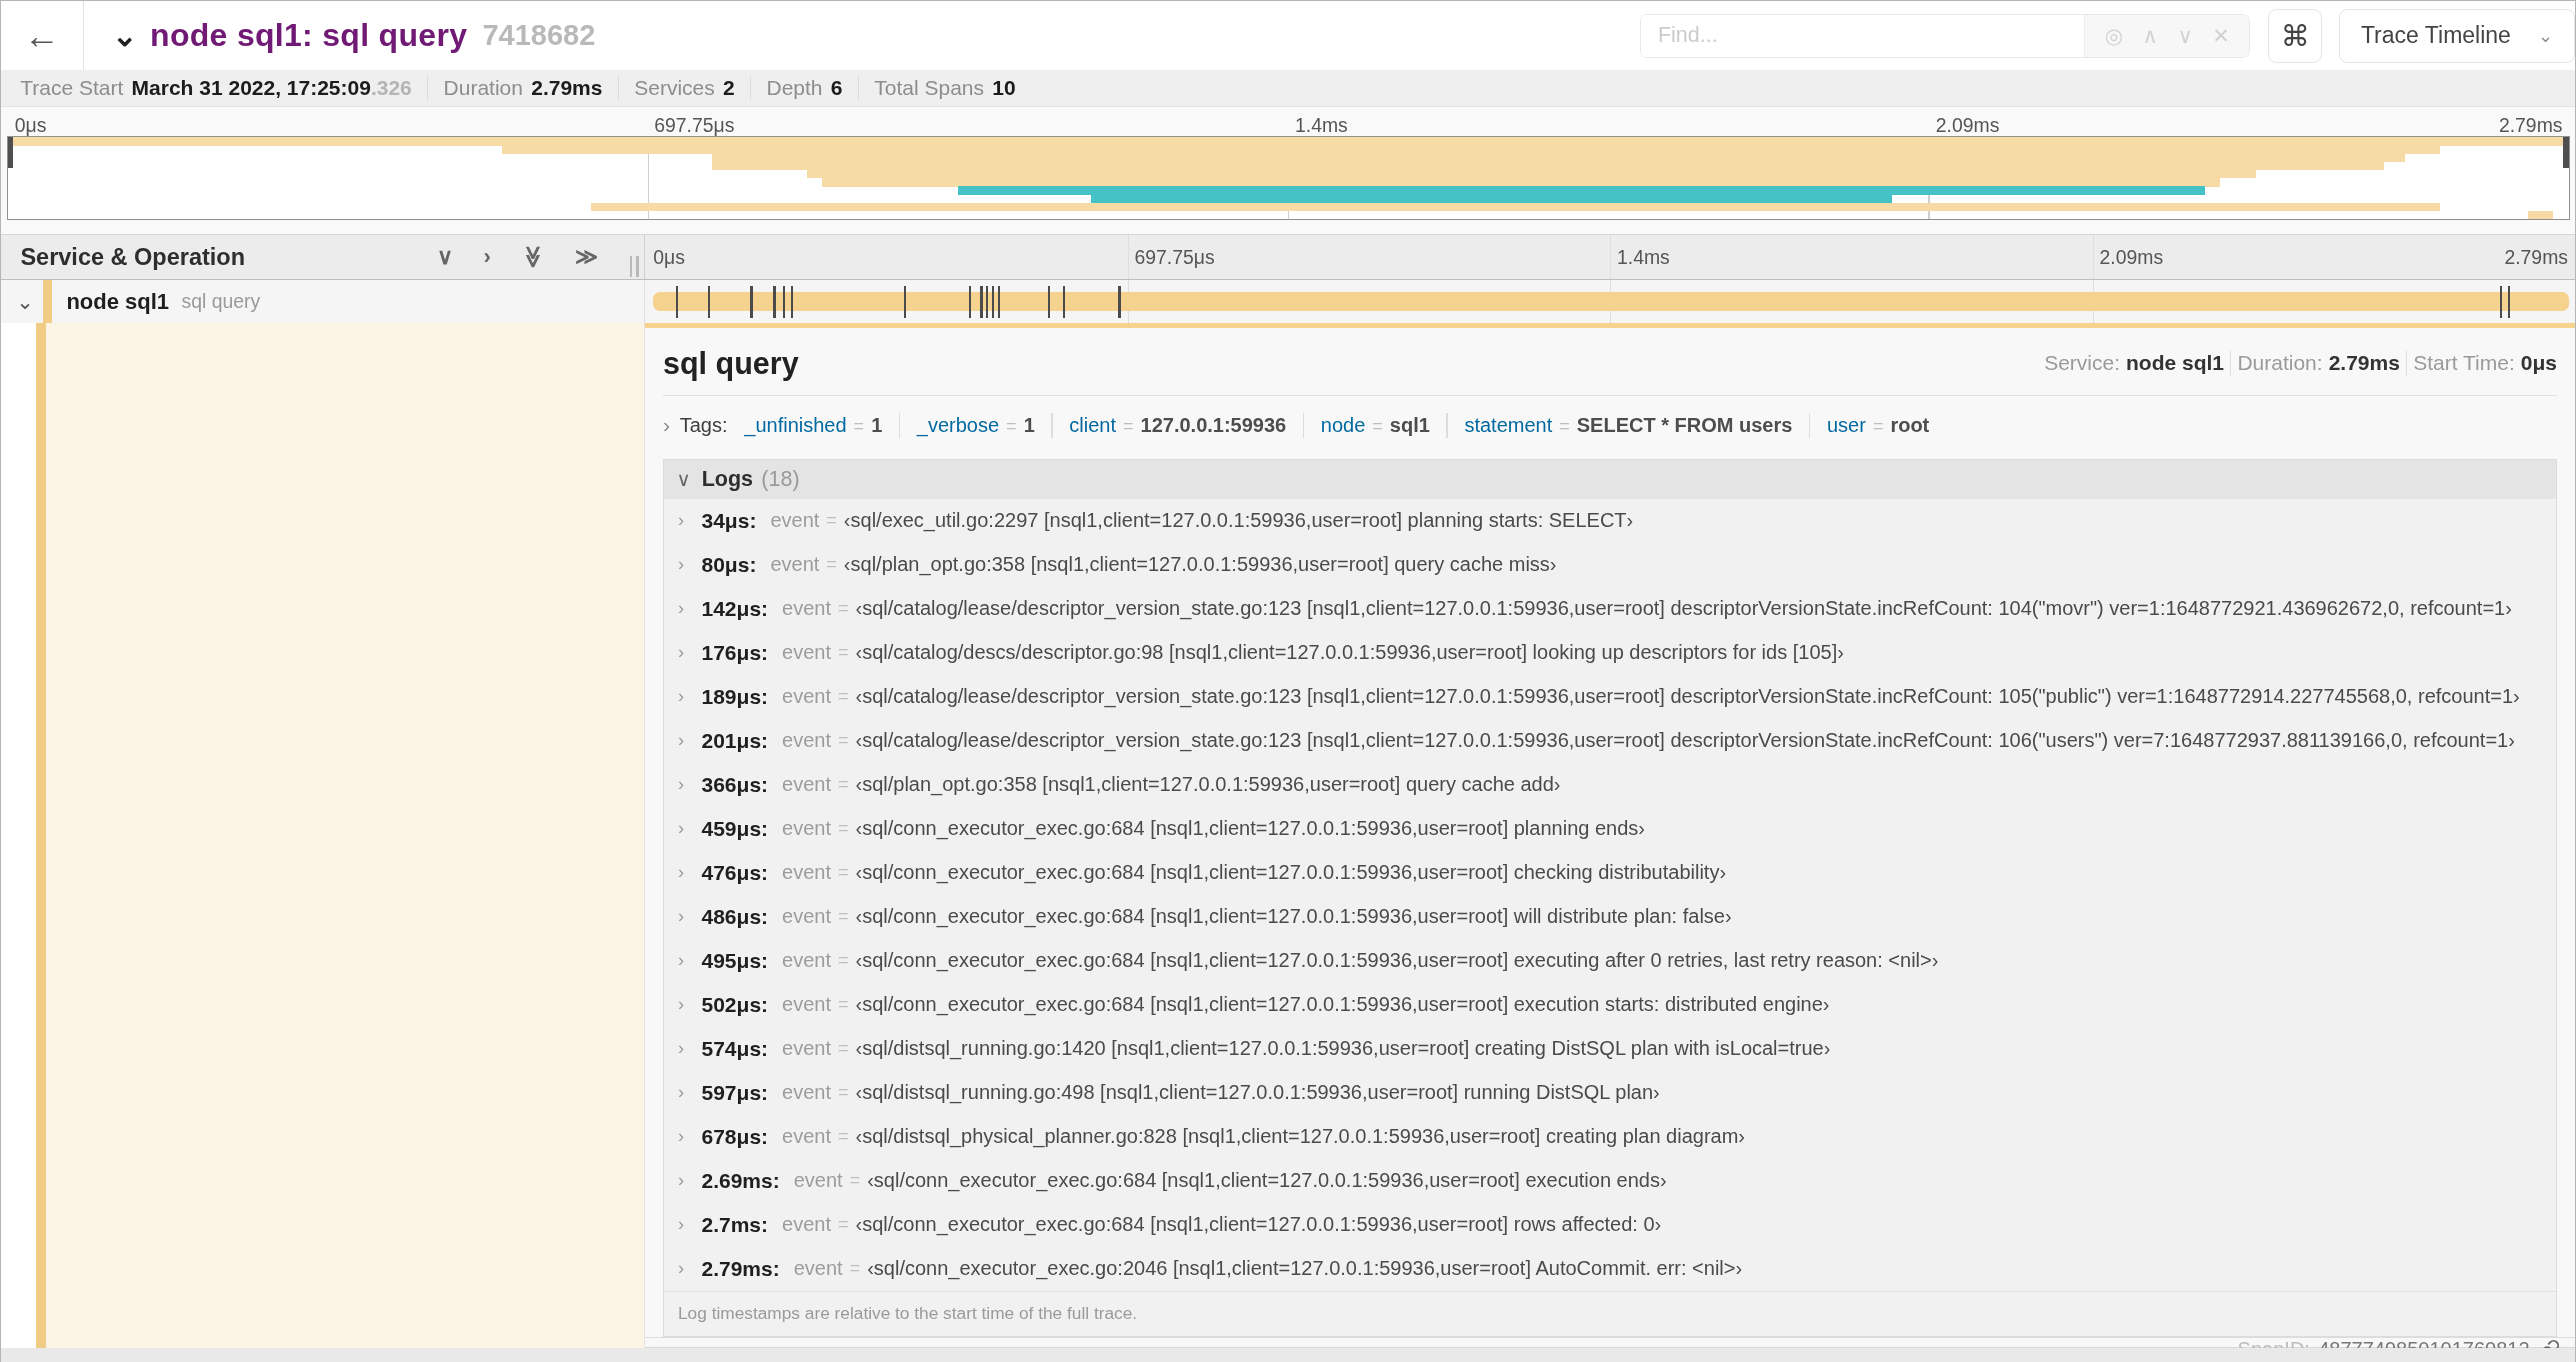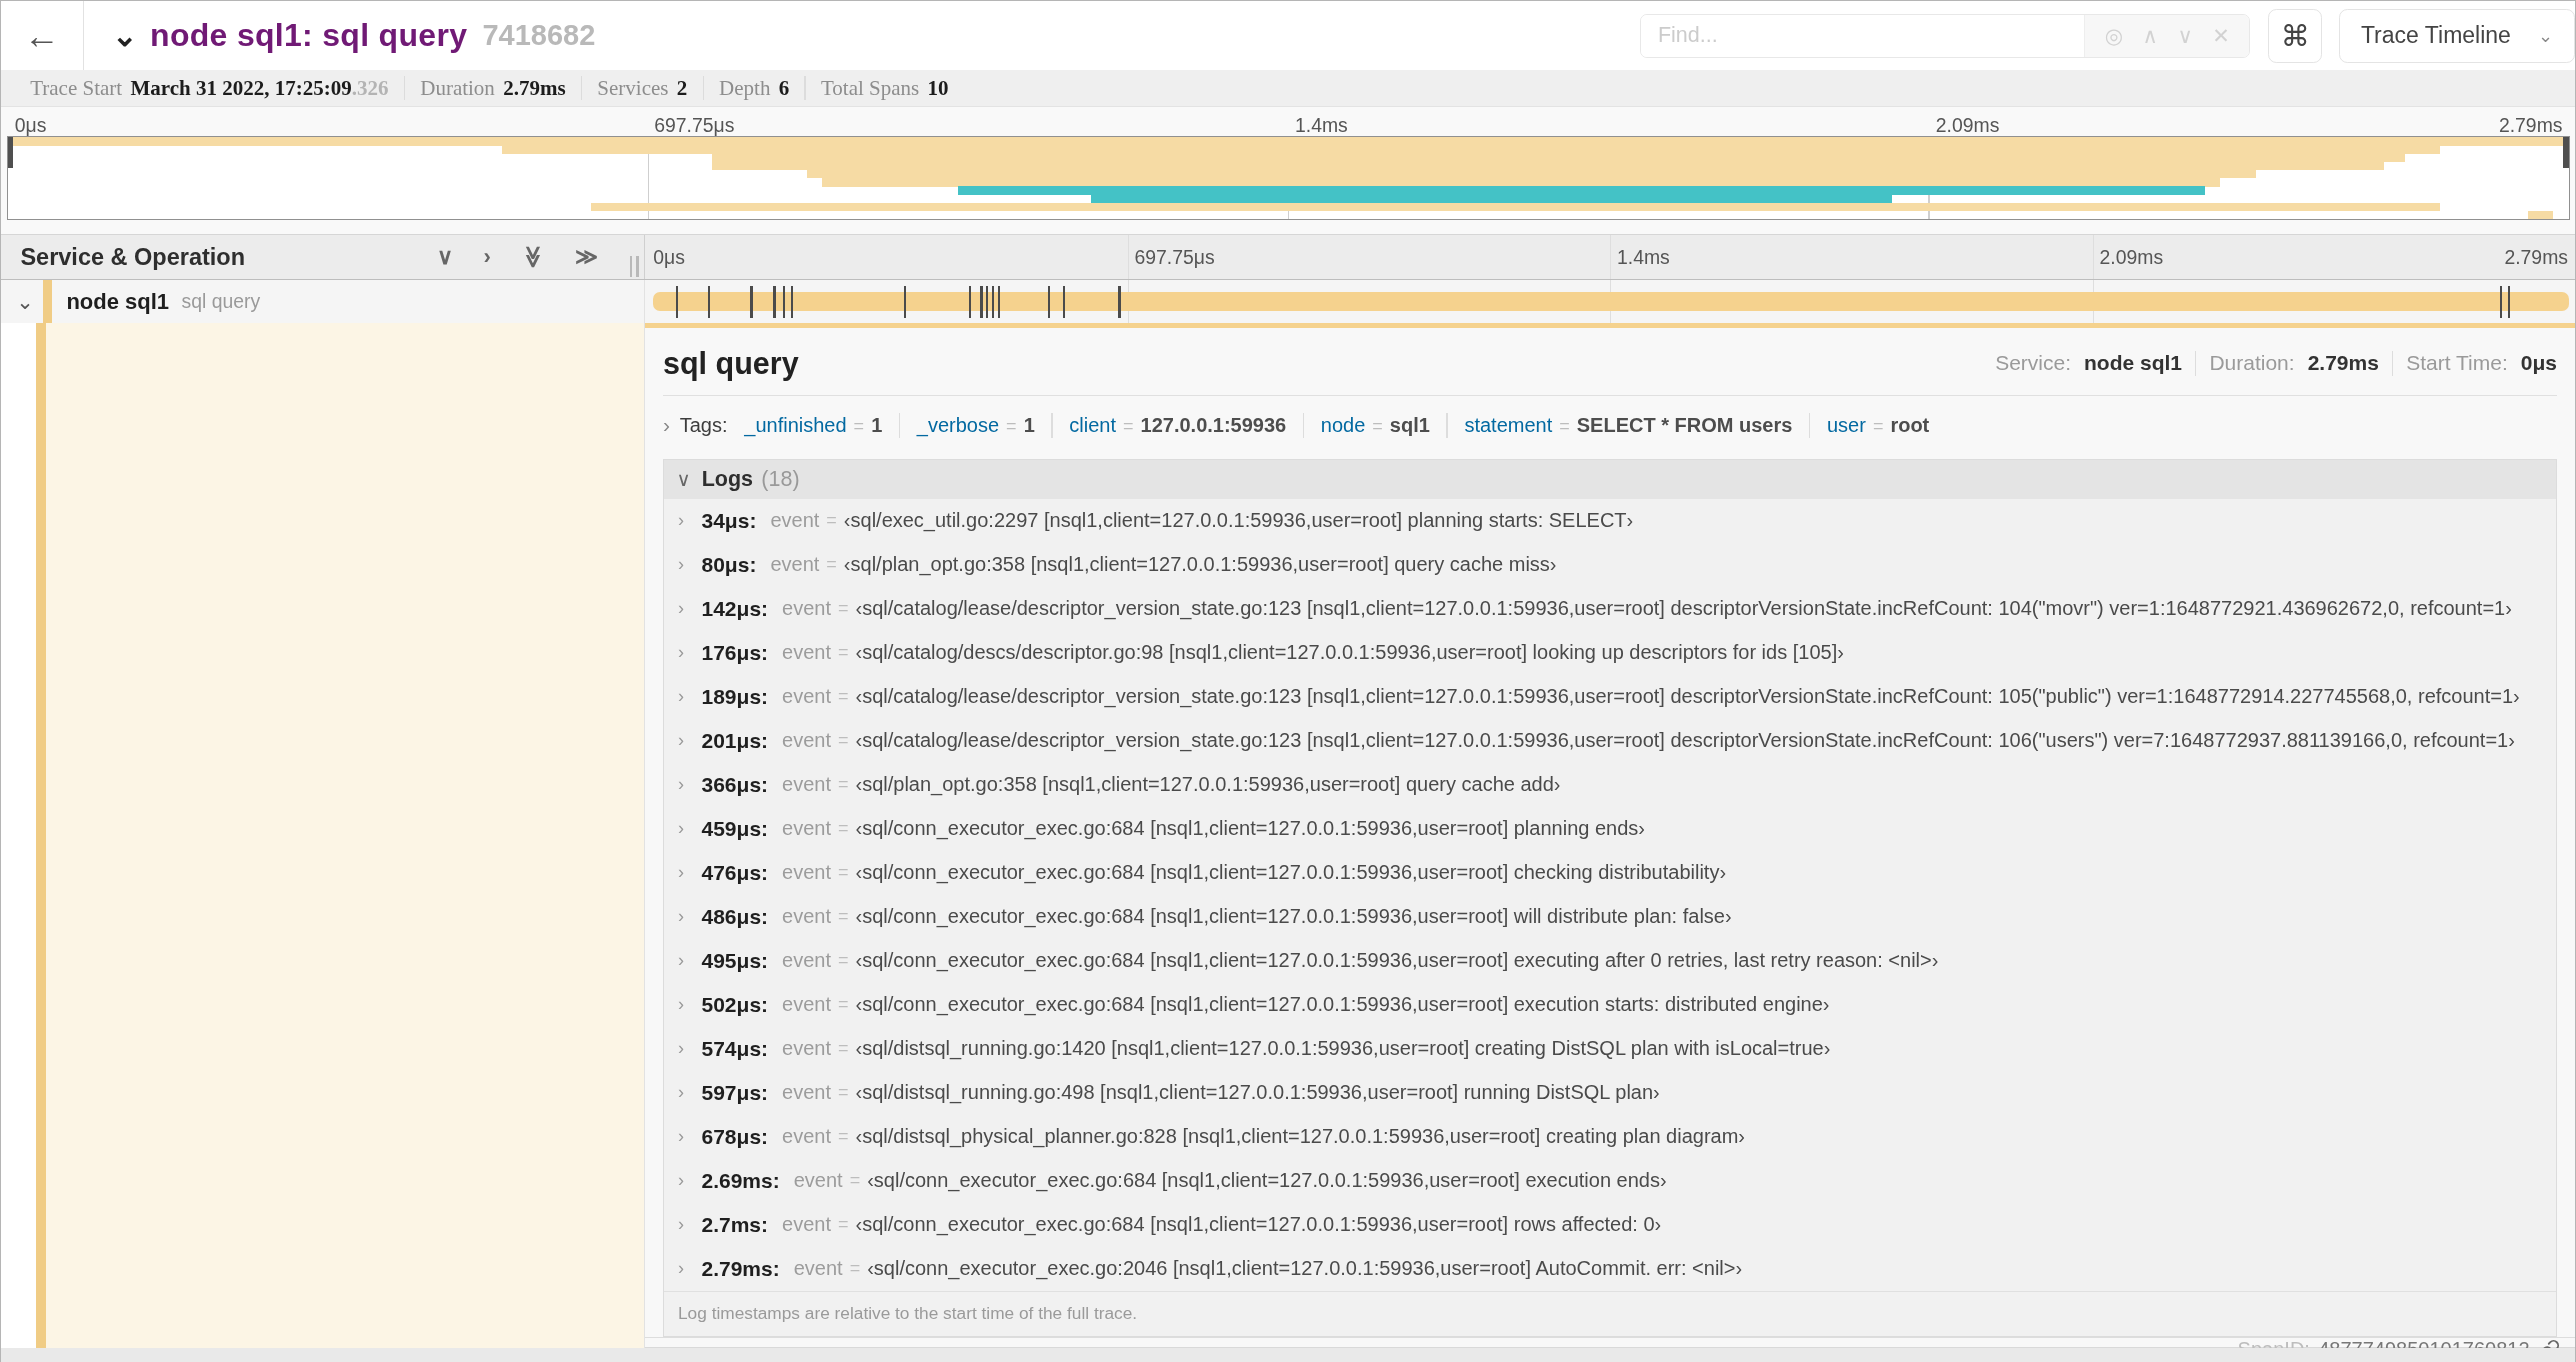--- a/index.html
+++ b/index.html
@@ -17,21 +17,21 @@
   .find-wrap { display:flex; height:44px; border:1.4px solid #e8e8e8; border-radius:7px; overflow:hidden; background:#fff; }
   .find-input { width:443px; border:none; outline:none; font-size:21.5px; color:#444; padding:0 16.6px; font-family:"Liberation Sans",sans-serif; background:#fff; }
   .find-input::placeholder { color:#ccc; }
   .find-tools { width:165px; background:#f7f7f7; border-left:1.4px solid #eee; display:flex; align-items:center; justify-content:space-evenly; }
   .tool-ic { color:#d2d2d2; font-size:21px; line-height:1; cursor:pointer; }
   .kbd-btn { width:54px; height:54px; border:1.4px solid #e4e4e4; border-radius:8.3px; margin-left:18px; display:flex; align-items:center; justify-content:center; font-size:29px; color:#444; cursor:pointer; background:#fff; }
   .view-btn { height:54px; border:1.4px solid #e4e4e4; border-radius:8.3px; margin-left:16.6px; padding:0 21px; display:flex; align-items:center; gap:27px; font-size:23px; color:#444; cursor:pointer; background:#fff; }
   .view-caret { font-size:18px; color:#888; }
 
   
-  .infobar { height:37px; background:#efefef; border-bottom:0.7px solid #e3e3e3; display:flex; align-items:center; padding-left:14px; font-size:21px; flex:none;font-family:Liberation Serif, serif; }
+  .infobar { height:37px; background:#efefef; border-bottom:0.7px solid #e3e3e3; display:flex; align-items:center; padding-left:4px; font-size:21px; flex:none; }
   .sum-item { display:flex; align-items:baseline; gap:8.3px; padding:0 15.2px; }
   .sum-label { color:#8d8d8d; }
   .sum-value { color:#1c1c1c; font-weight:bold; }
   .sum-suffix { color:#b4b4b4; font-weight:bold; }
   .sum-sep { width:1.4px; height:23.5px; background:#dcdcdc; }
 
   
   .mm-section { height:127px; background:#f9f9f9; padding:5.5px 5.5px 0 5.5px; flex:none; position:relative; }
   .mm-ticks { position:relative; height:23.5px; font-size:19.4px; color:#555; }
   .mm-ticks .tk { position:absolute; top:1.4px; }
@@ -74,21 +74,21 @@
   
   .detail-wrap { flex:1; display:flex; min-height:0; }
   .name-col { width:644px; flex:none; display:flex; border-right:1.4px solid #e2e2e2; }
   .nc-gutter { width:35px; background:#fff; flex:none; }
   .nc-strip { width:9.7px; background:#F0CC85; flex:none; }
   .nc-tint { flex:1; background:#FCF5E5; }
   .detail-card { flex:1; background:#f8f8f8; display:flex; flex-direction:column; min-height:0; border-bottom:1.4px solid #d9d9d9; }
   .accent { height:4.8px; background:#F5D28E; flex:none; }
   .dc-head { display:flex; align-items:center; padding:18px 18px 0 18px; }
   .dc-title { font-size:30.5px; font-weight:bold; color:#222; }
-  .dc-meta { margin-left:auto; display:flex; align-items:center; gap:13px; font-size:21px;justify-content:flex-end; }
+  .dc-meta { margin-left:auto; display:flex; align-items:center; gap:6px; font-size:21px;justify-content:flex-end; }
   .meta-label { color:#9a9a9a; }
   .meta-value { color:#333; font-weight:bold; }
   .meta-sep { width:1.4px; height:25px; background:#ddd; }
   .dc-divider { height:1.4px; background:#e0e0e0; margin:14px 18px 0 18px; flex:none; }
 
   .tags-row { display:flex; align-items:center; margin:16.6px 18px 0 18px; font-size:20px; }
   .tags-chevron { color:#888; font-size:21px; margin-right:9.7px; cursor:pointer; }
   .tags-label { font-weight:normal; color:#3d3d3d; margin-right:14px; cursor:pointer; }
   .tag-item { display:flex; align-items:baseline; gap:7px; padding:0 16.6px; }
   .tag-item:first-of-type { padding-left:2.8px; }

